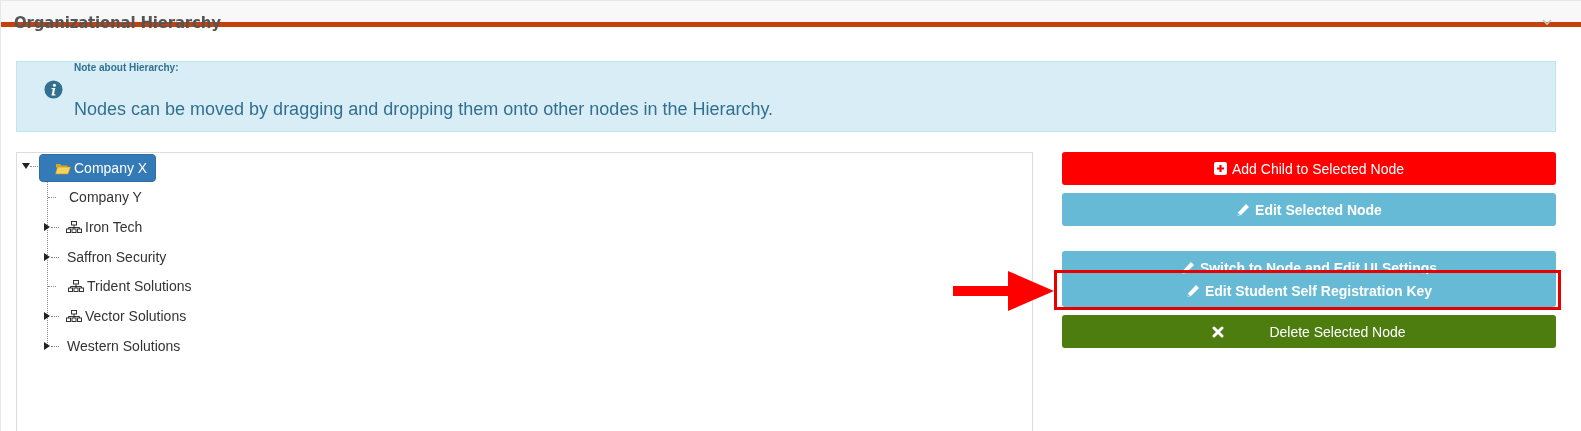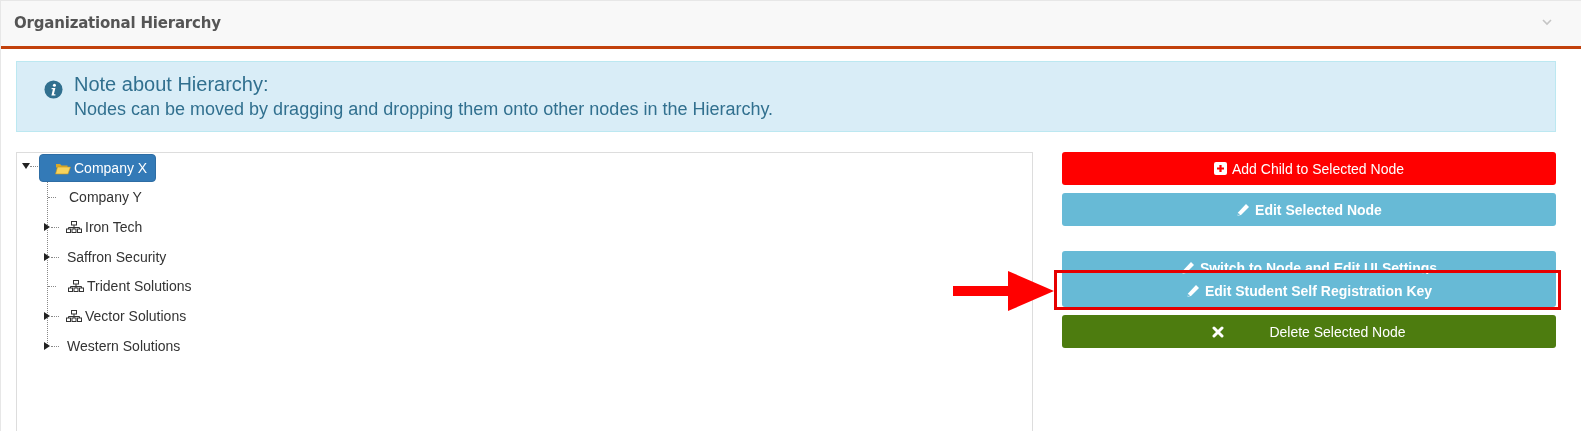--- a/index.html
+++ b/index.html
@@ -1,24 +1,24 @@
 <!DOCTYPE html>
 <html><head>
 <meta charset="utf-8">
 <style>
   html, body { margin:0; padding:0; background:#fff; }
   body { width:1581px; height:431px; overflow:hidden; position:relative;
          font-family:"Liberation Sans", sans-serif; font-size:14px; color:#333; }
   .panel { position:absolute; left:0; top:0; width:1581px; height:431px; border-left:1px solid #e7e7e7; border-top:1px solid #e7e7e7; box-sizing:border-box; }
-  .panel-header { position:absolute; left:0; top:0; width:1581px; height:48px; background:#f8f8f8; border-bottom:3px solid #c2410c; box-sizing:border-box; }
+  .panel-header { position:absolute; left:0; top:0; width:1581px; height:26px; background:#f8f8f8; border-bottom:5px solid #c2410c; box-sizing:border-box; }
   .panel-title { position:absolute; left:13px; top:13px; font-size:15px; font-weight:bold; color:#555; font-family:"DejaVu Sans", sans-serif; letter-spacing:-0.2px; }
   .collapse-chevron { position:absolute; left:1539px; top:14px; width:14px; height:14px; }
   .alert { position:absolute; left:15px; top:60px; width:1540px; height:71px; background:#d9edf7; border:1px solid #bce8f1; box-sizing:border-box; color:#31708f; }
   .info-icon { position:absolute; left:27px; top:18px; width:19px; height:19px; }
-  .alert-title { position:absolute; left:57px; top:11px; font-weight:normal; font-size:20px; }
+  .alert-title { position:absolute; left:57px; top:0; font-weight:bold; font-size:10px; }
   .alert-text { position:absolute; left:57px; top:37px; font-size:18px; }
   .tree-box { position:absolute; left:15px; top:151px; width:1017px; height:290px; border:1px solid #dddddd; box-sizing:border-box; }
   .tree-toggle { position:absolute; width:0; height:0; cursor:pointer; }
   .toggle-open { border-left:4px solid transparent; border-right:4px solid transparent; border-top:6px solid #222; }
   .toggle-closed { border-top:4px solid transparent; border-bottom:4px solid transparent; border-left:6px solid #222; }
   .dots-h { position:absolute; height:0; border-top:1px dotted #888; width:8px; }
   .dots-v { position:absolute; width:0; border-left:1px dotted #888; }
   .node-root { position:absolute; left:38px; top:153px; height:28px; background:#337ab7; border:1px solid #2e6da4; border-radius:4px; color:#fff; box-sizing:border-box; padding:0 8px 0 15px; display:flex; align-items:center; font-size:14px; cursor:pointer; }
   .node { position:absolute; height:20px; display:flex; align-items:center; font-size:14px; color:#333; cursor:pointer; white-space:nowrap; }
   .org-icon { width:16px; height:12px; margin-right:3px; }

